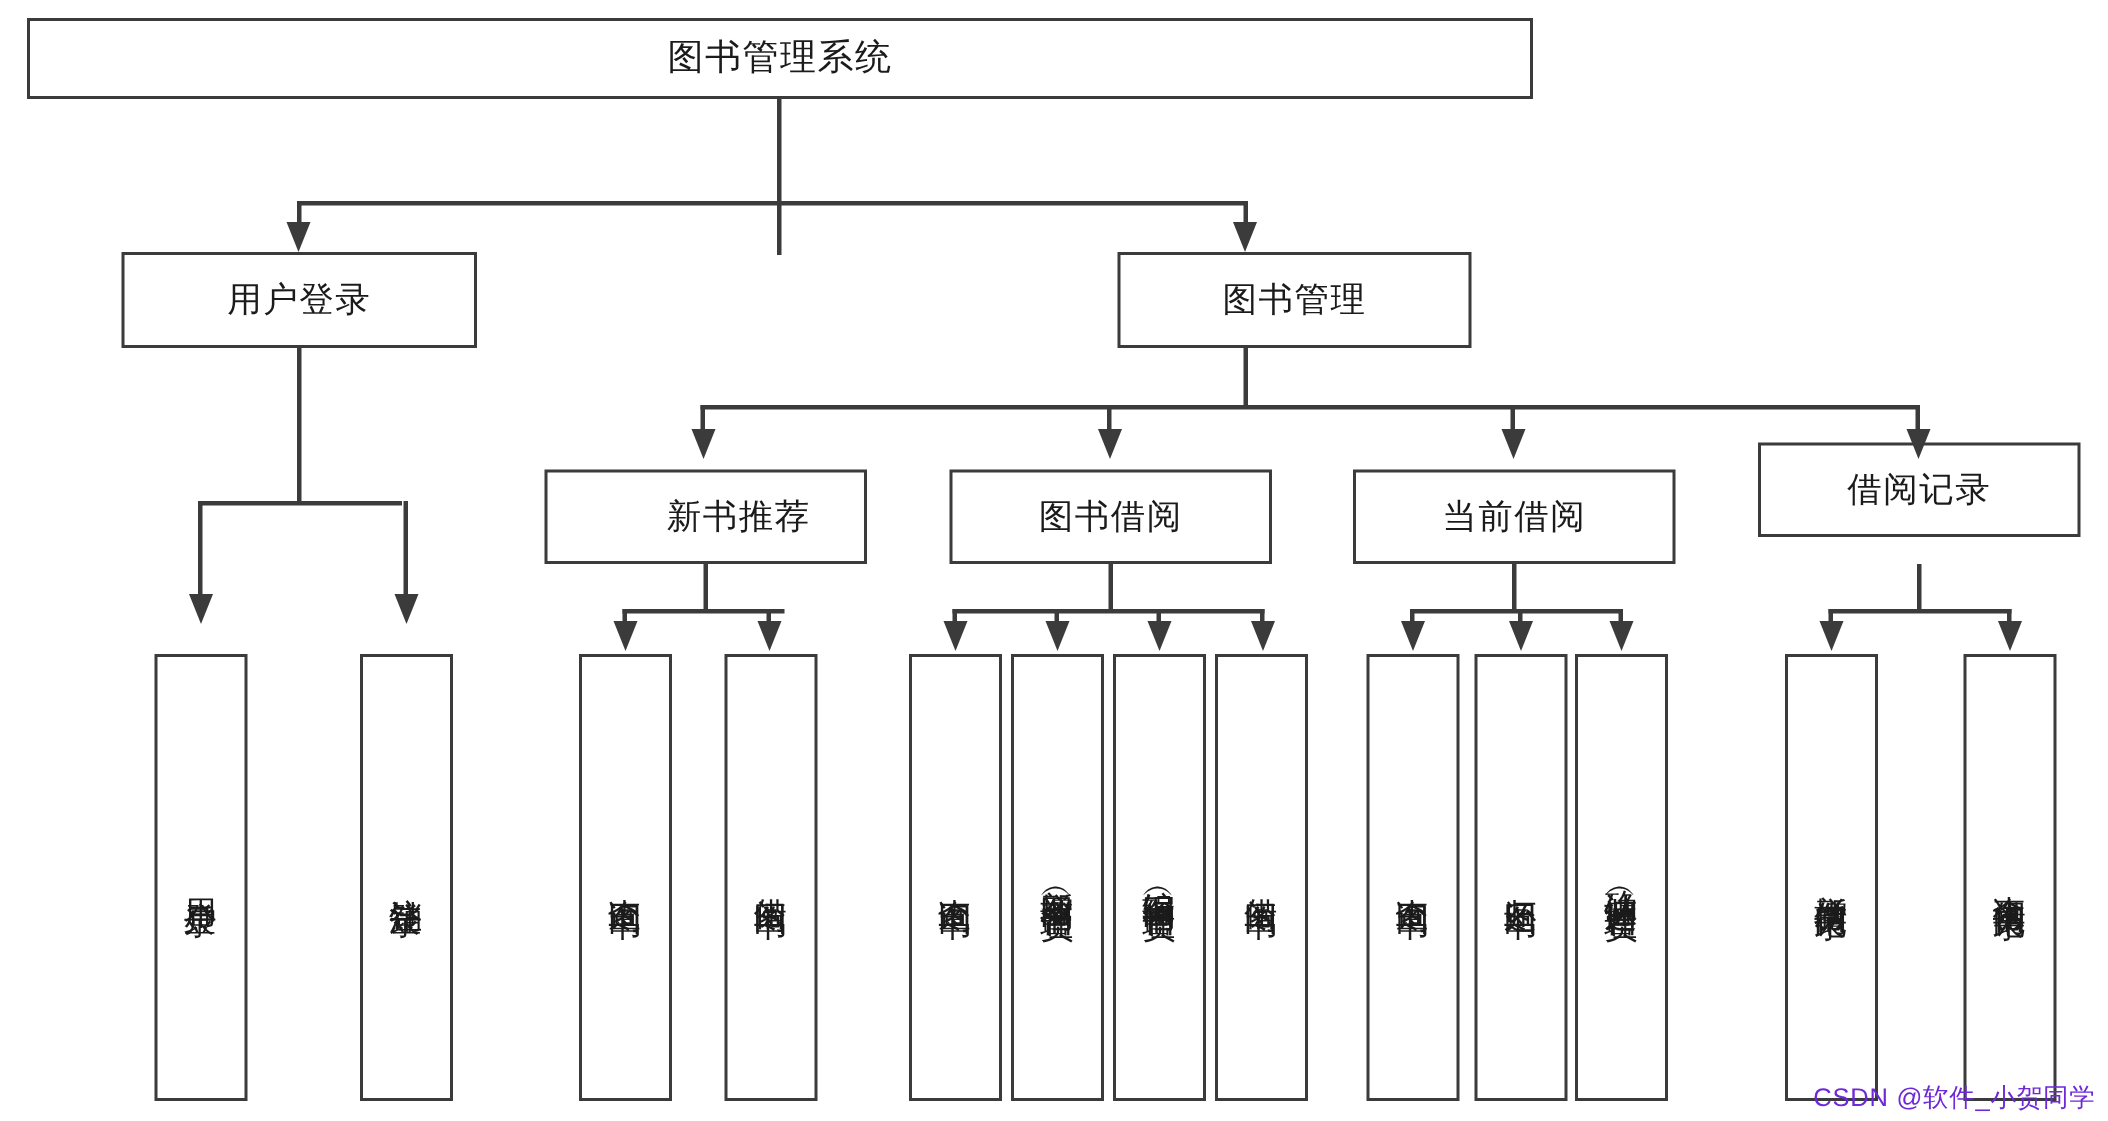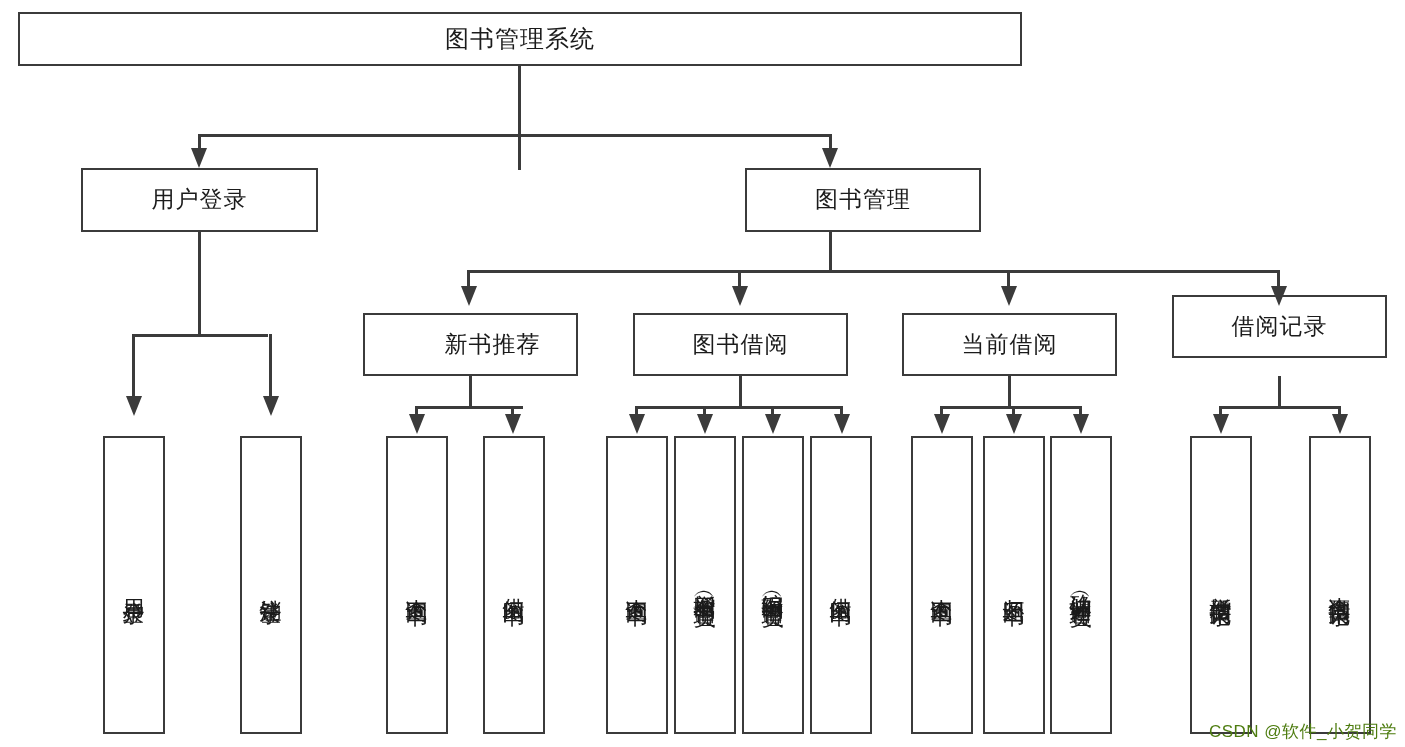--- a/index.html
+++ b/index.html
@@ -65,21 +65,21 @@
     border-left: 8px solid transparent;
     border-right: 8px solid transparent;
     border-top: 20px solid #3b3b3b;
   }
   
   #watermark {
     position: absolute;
     right: 8px;
     bottom: 4px;
     font-size: 17px;
-    color: #4d7c0f;
+    color: #6d28d9;
     letter-spacing: 0.5px;
     white-space: nowrap;
     user-select: none;
   }
 </style>
 </head>
 <body>
 
 <div id="canvas">
 

